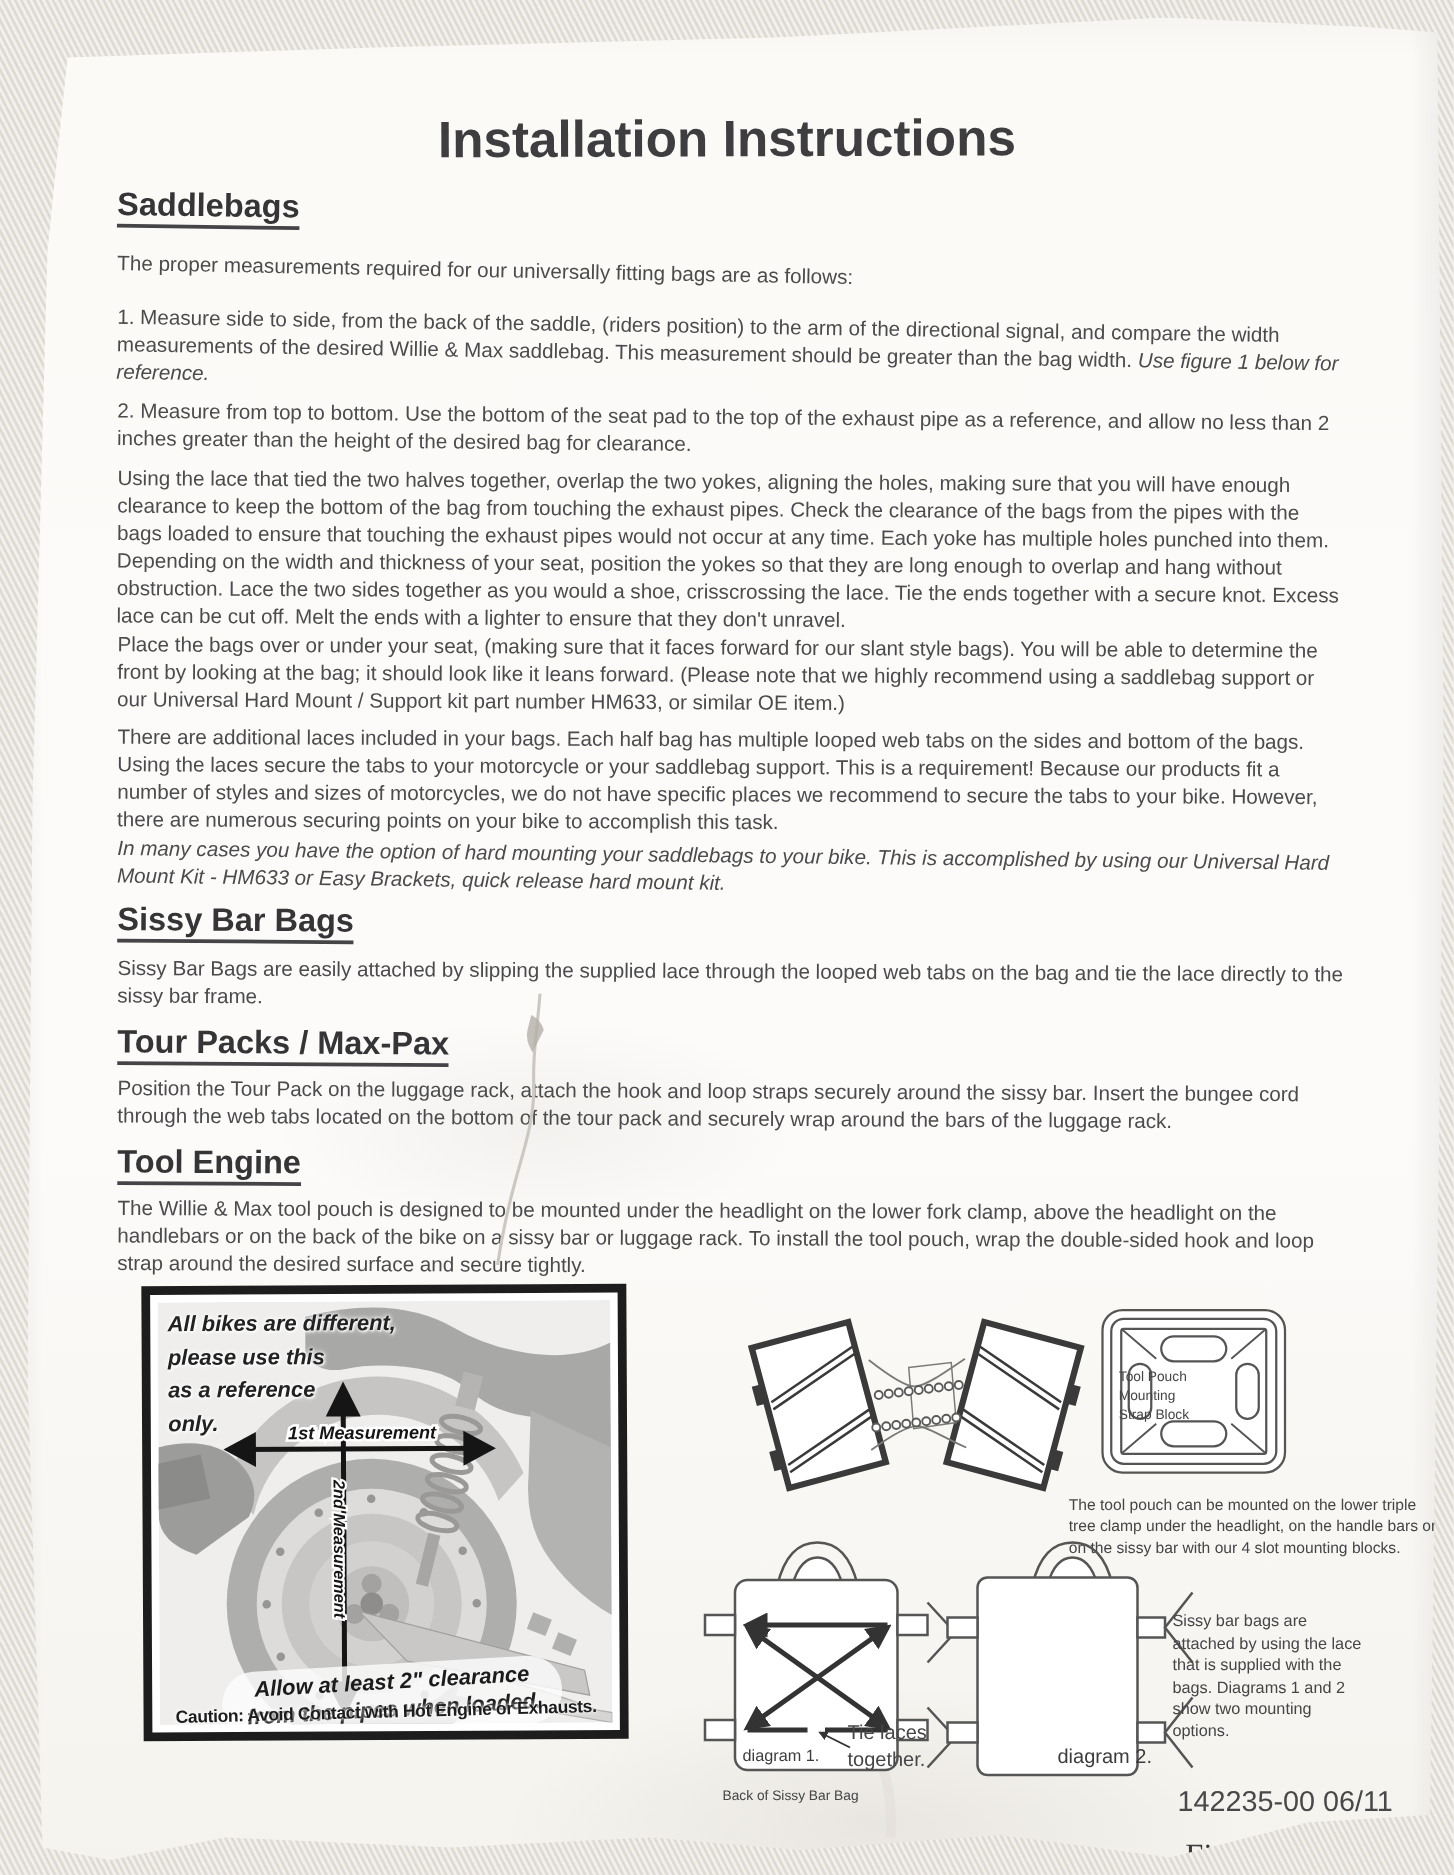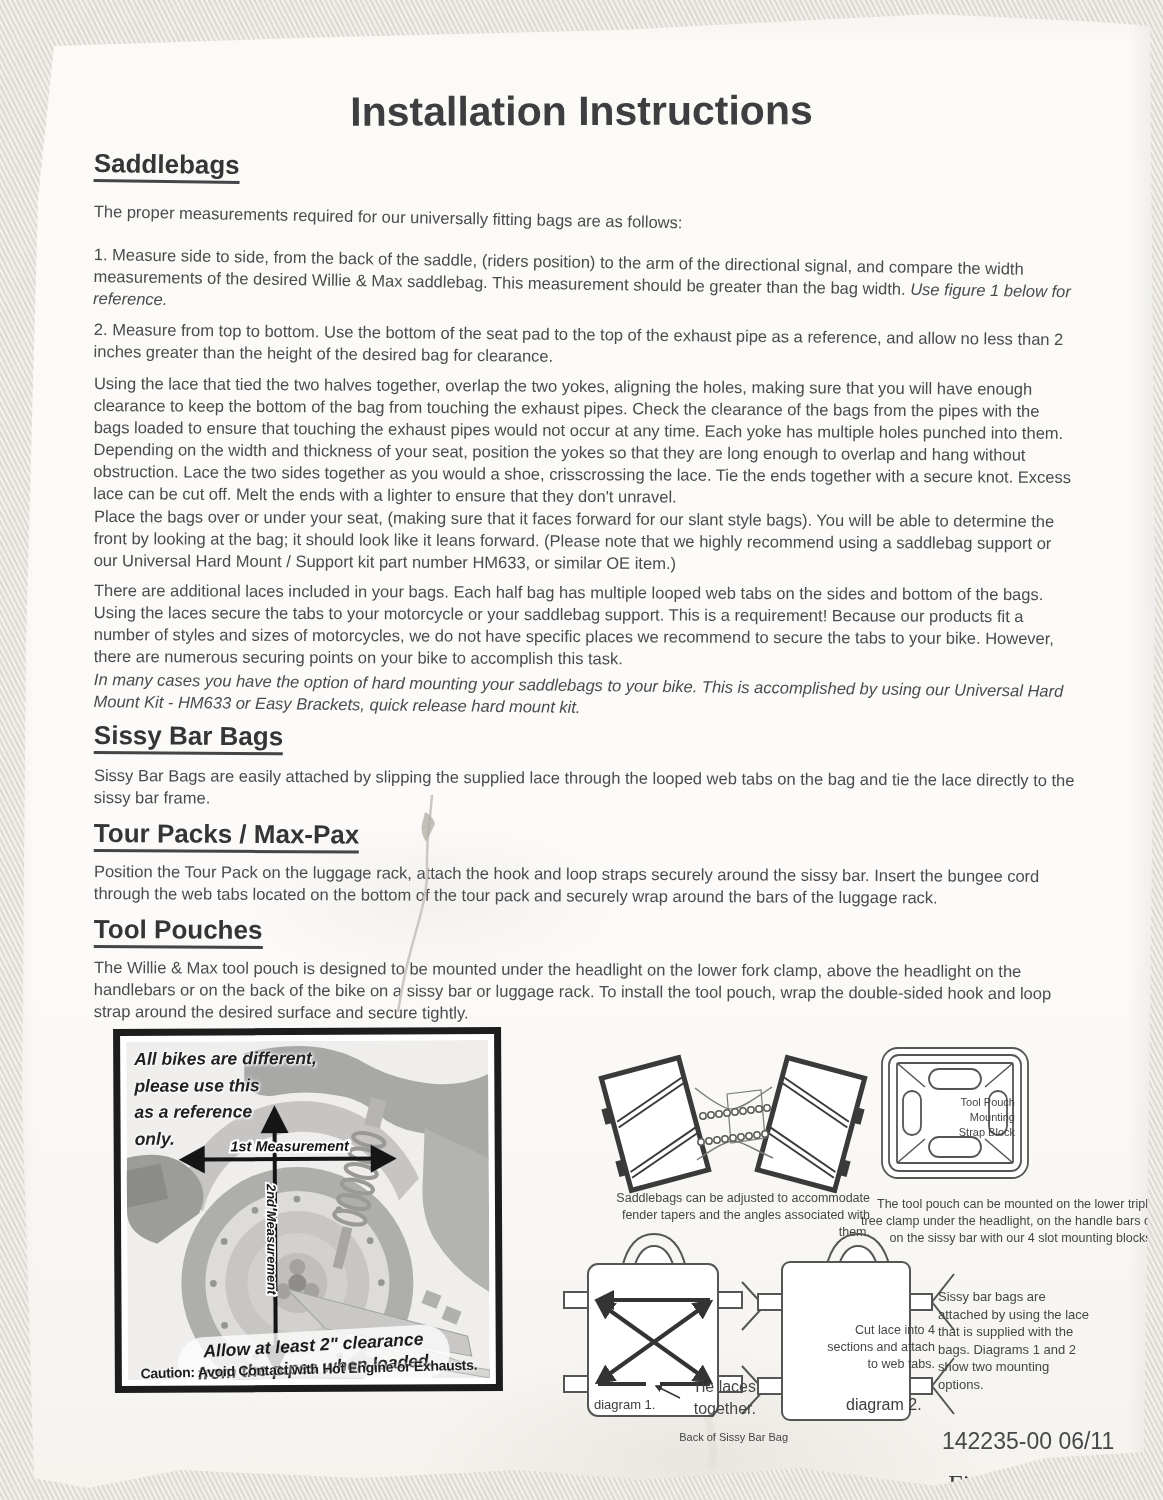--- a/index.html
+++ b/index.html
@@ -33,21 +33,21 @@
     border:7px solid #1d1d1d;padding:6px;background:#fff;transform:rotate(-.3deg);}
   .fignote{position:absolute;left:14px;top:10px;font-size:17.5px;font-weight:bold;font-style:italic;
     color:#222;line-height:1.52;white-space:pre-line;
     text-shadow:0 0 3px #fff,0 0 5px #fff,1px 1px 2px #fff;}
   .figcaution{position:absolute;left:2px;right:2px;bottom:8px;text-align:center;font-size:14px;
     font-weight:bold;letter-spacing:-.3px;color:#1c1c1c;transform:rotate(-1.2deg);
     text-shadow:0 0 3px #fff,0 0 5px #fff;}
   .caption-serif{position:absolute;font-family:"Liberation Serif", serif;font-size:26px;color:#3c3c3e;text-align:center;}
   .alt-title{position:absolute;left:590px;top:1020px;width:360px;text-align:center;
     font-size:24px;color:#343436;letter-spacing:.3px;}
-  .smallnote{position:absolute;font-size:12.5px;line-height:1.35;color:#454547;text-align:right;}
+  .smallnote{position:absolute;font-size:12.5px;line-height:1.35;color:#454547;text-align:left;}
   .preline{white-space:pre-line;}
   .footer-code{position:absolute;left:942px;top:1428px;width:230px;font-size:23px;color:#48484b;}
   svg text{font-family:"Liberation Sans", sans-serif;}
 </style>
 </head>
 <body>
 
 <div class="stage">
   <div class="paper">
 
@@ -62,21 +62,21 @@
       <p class="abs t03" style="top:505px">Place the bags over or under your seat, (making sure that it faces forward for our slant style bags). You will be able to determine the front by looking at the bag; it should look like it leans forward. (Please note that we highly recommend using a saddlebag support or our Universal Hard Mount / Support kit part number HM633, or similar OE item.)</p>
       <p class="abs t025" style="top:579px">There are additional laces included in your bags. Each half bag has multiple looped web tabs on the sides and bottom of the bags. Using the laces secure the tabs to your motorcycle or your saddlebag support. This is a requirement! Because our products fit a number of styles and sizes of motorcycles, we do not have specific places we recommend to secure the tabs to your bike. However, there are numerous securing points on your bike to accomplish this task.</p>
       <p class="abs t07 it" style="top:668px">In many cases you have the option of hard mounting your saddlebags to your bike. This is accomplished by using our Universal Hard Mount Kit - HM633 or Easy Brackets, quick release hard mount kit.</p>
 
       <h2 class="abs t04" style="top:720px"><span>Sissy Bar Bags</span></h2>
       <p class="abs t03" style="top:764px">Sissy Bar Bags are easily attached by slipping the supplied lace through the looped web tabs on the bag and tie the lace directly to the sissy bar frame.</p>
 
       <h2 class="abs t035" style="top:818px"><span>Tour Packs / Max-Pax</span></h2>
       <p class="abs t03" style="top:860px">Position the Tour Pack on the luggage rack, attach the hook and loop straps securely around the sissy bar. Insert the bungee cord through the web tabs located on the bottom of the tour pack and securely wrap around the bars of the luggage rack.</p>
 
-      <h2 class="abs t03" style="top:914px"><span>Tool Pouches</span></h2>
+      <h2 class="abs t03" style="top:914px"><span>Tool Engine</span></h2>
       <p class="abs t025" style="top:956px">The Willie &amp; Max tool pouch is designed to be mounted under the headlight on the lower fork clamp, above the headlight on the handlebars or on the back of the bike on a sissy bar or luggage rack. To install the tool pouch, wrap the double-sided hook and loop strap around the desired surface and secure tightly.</p>
     </div>
 
     <svg width="1163" height="1500" style="position:absolute;left:0;top:0;pointer-events:none">
       <path d="M432,795 C430,822 426,842 427,867 C428,892 420,917 413,942 C406,967 402,986 398,1012" stroke="#ccc8c1" stroke-width="2.5" fill="none"></path>
       <path d="M425,812 q8,4 10,12 q-6,12 -9,18 q-6,-10 -4,-18 z" fill="#b4b0a8" opacity=".8"></path>
       <path d="M700,1395 C710,1420 715,1445 712,1470" stroke="#e4e0d9" stroke-width="8" fill="none" opacity=".7"></path>
     </svg>
 
     <div class="figs">
@@ -181,21 +181,20 @@
             <circle cx="126" cy="95" r="3.2"></circle>
             <circle cx="134" cy="94" r="3.2"></circle>
             <circle cx="142" cy="93" r="3.2"></circle>
             <circle cx="150" cy="92" r="3.2"></circle>
             <circle cx="158" cy="91" r="3.2"></circle>
             <circle cx="166" cy="90" r="3.2"></circle>
             <circle cx="174" cy="89" r="3.2"></circle>
             <circle cx="182" cy="88" r="3.2"></circle>
         </g>
       </svg>
-      <div class="smallnote" style="left:600px;top:1190px;width:270px">Saddlebags can be adjusted to accommodate  fender tapers and the angles associated with them.</div>
 
       <svg style="position:absolute;left:877px;top:1040px" width="156" height="146" viewBox="0 0 156 146">
         <g fill="#fff" stroke="#555553" stroke-width="1.8">
           <rect x="5" y="8" width="146" height="130" rx="16"></rect>
           <rect x="12" y="15" width="132" height="116" rx="10"></rect>
           <rect x="20" y="23" width="116" height="100" rx="2"></rect>
         </g>
         <path d="M20,23 L48,47 M136,23 L108,47 M20,123 L48,99 M136,123 L108,99" stroke="#555553" stroke-width="1.5"></path>
         <g fill="#fff" stroke="#555553" stroke-width="1.8">
           <rect x="52" y="29" width="52" height="20" rx="10"></rect>
@@ -244,21 +243,18 @@
           <rect x="208" y="66" width="24" height="16"></rect>
             <rect x="208" y="150" width="24" height="16"></rect>
           <rect x="360" y="66" width="22" height="16"></rect>
             <rect x="360" y="150" width="22" height="16"></rect>
         </g>
         <path d="M404,46 L382,74 L404,102 M404,130 L382,158 L404,186" fill="none" stroke="#555" stroke-width="2"></path>
         <text x="296" y="182" font-size="16" fill="#3c3c3c">diagram 2.</text>
       </svg>
       <div class="smallnote" style="left:678px;top:1376px;width:78px;font-size:16px">Tie laces together.</div>
       <div class="smallnote" style="left:578px;top:1430px;width:210px;font-size:11px">Back of Sissy Bar Bag</div>
-      <div class="smallnote preline" style="left:795px;top:1322px;width:140px">Cut lace into 4
-sections and attach
-to web tabs.</div>
       <div class="smallnote" style="left:938px;top:1288px;width:155px;text-align:left;font-size:13px">Sissy bar bags are attached by using the lace that is supplied with the bags.  Diagrams 1 and 2 show two mounting options.</div>
       <div class="caption-serif" style="left:932px;top:1470px;width:120px">Figure 2</div>
       <div class="footer-code">142235-00  06/11</div>
     </div>
   </div>
 </div>
 
 </body></html>

